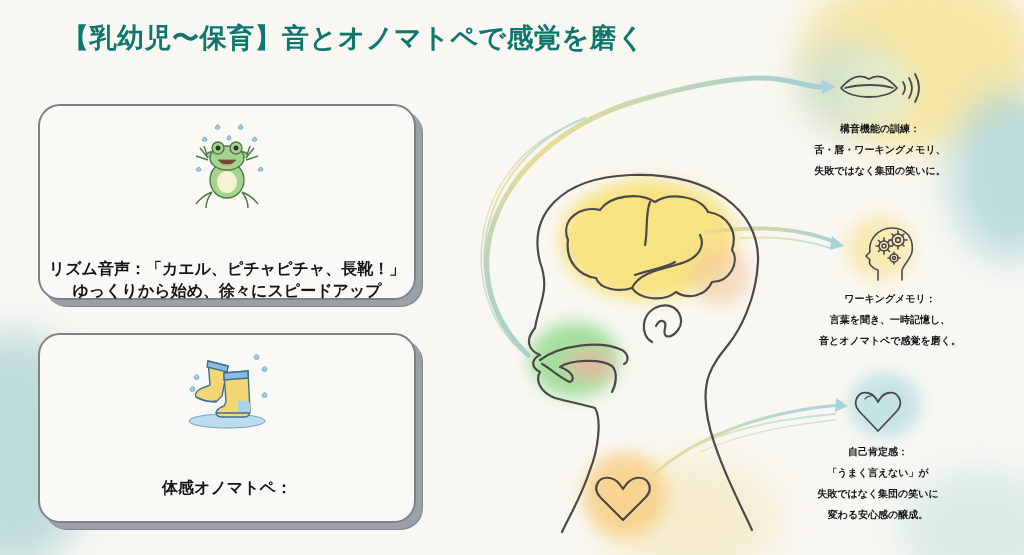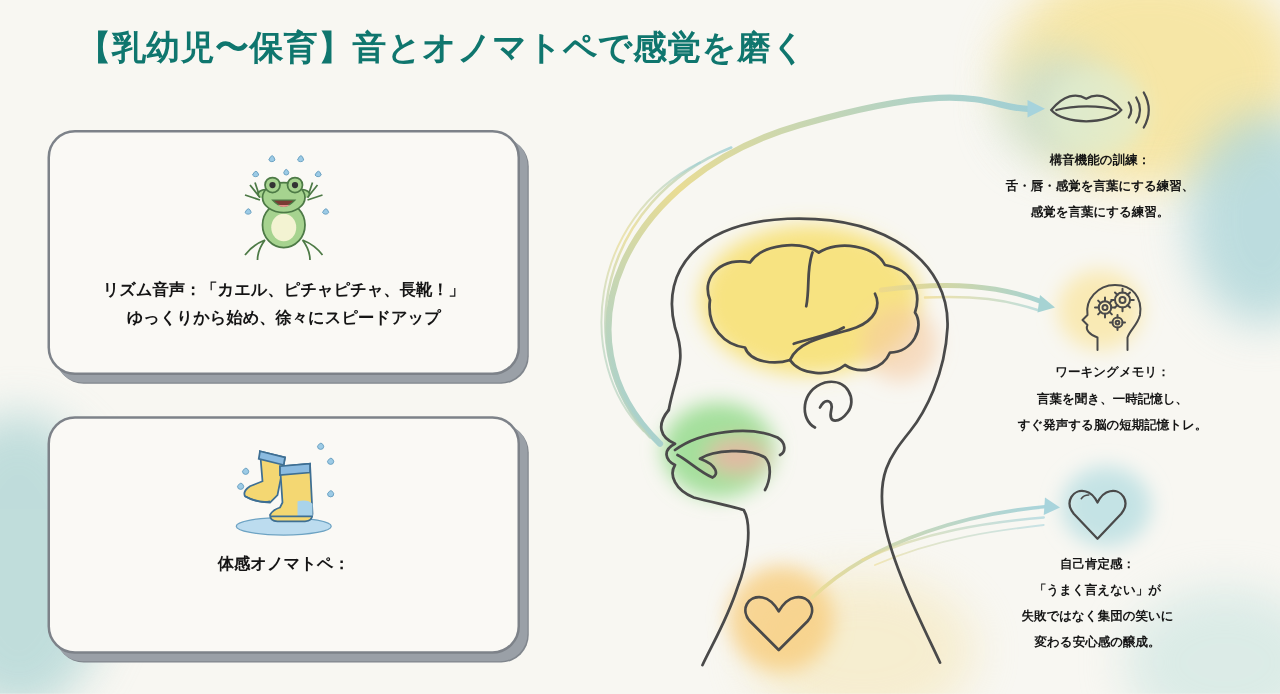--- a/index.html
+++ b/index.html
@@ -18,21 +18,21 @@
   .card {
     position: absolute;
     background: #faf9f5;
     border: 2.5px solid #7d8289;
     border-radius: 22px;
     box-shadow: 6px 6px 0 0 #9aa0a7, 7px 7px 0 0 #80868d;
   }
   .card-illus { position: absolute; left: 50%; transform: translateX(-50%); }
   .card-text {
     position: absolute; left: 0; right: 0;
-    text-align: center; font-weight: bold; font-size: 13px; line-height: 22px; color: #151515;
+    text-align: center; font-weight: bold; font-size: 16px; line-height: 22px; color: #151515; margin-top: 36px;
   }
   .card-text div { white-space: nowrap; }
   .side-block { position: absolute; text-align: center; }
   .side-icon { position: absolute; left: 50%; transform: translateX(-50%); }
   .side-text {
     position: absolute; left: 0; right: 0; text-align: center;
     font-weight: bold; font-size: 10px; line-height: 21px; color: #151515;
   }
   .side-text div { white-space: nowrap; }
   svg { overflow: visible; }
@@ -200,22 +200,22 @@
         <path d="M6 22 C 16 10, 26 8, 34 13 C 42 8, 52 10, 62 22 C 52 34, 16 34, 6 22 Z"></path>
         <path d="M10 22 C 24 18, 46 18, 58 22"></path>
         <path d="M68 16 q4 6 0 12"></path>
         <path d="M74 12 q6 10 0 20"></path>
         <path d="M80 8 q8 14 0 28"></path>
       </g>
     </svg>
   </div>
   <div class="side-text" style="top:58px;">
     <div>構音機能の訓練：</div>
-    <div>舌・唇・感覚を言葉にする練習、</div>
-    <div>感覚を言葉にする練習。</div>
+    <div>舌・唇・ワーキングメモリ、</div>
+    <div>失敗ではなく集団の笑いに。</div>
   </div>
 </div>
 
 <div class="side-block" style="left:760px; top:218px; width:260px; height:140px;">
   <div class="side-icon" style="top:4px; width:60px; height:60px;">
     <svg width="60" height="60" viewBox="0 0 60 60">
       <g fill="none" stroke="#4a4a4a" stroke-width="1.6" stroke-linecap="round" stroke-linejoin="round">
         <path d="M18 58 L 18 48 C 12 46, 8 42, 10 38 L 6 34 L 10 30 C 8 18, 18 6, 32 6 C 46 6, 54 16, 52 30 C 50 38, 44 42, 42 48 L 42 58"></path>
         <circle cx="24" cy="24" r="5"></circle>
         <circle cx="24" cy="24" r="2"></circle>
@@ -225,21 +225,21 @@
         <path d="M38 9 v3 M38 24 v3 M29 18 h3 M44 18 h3 M32 12 l2 2 M42 22 l2 2 M32 24 l2 -2 M42 14 l2 -2"></path>
         <circle cx="34" cy="36" r="4"></circle>
         <circle cx="34" cy="36" r="1.5"></circle>
         <path d="M34 30 v2 M34 40 v2 M28 36 h2 M38 36 h2"></path>
       </g>
     </svg>
   </div>
   <div class="side-text" style="top:70px;">
     <div>ワーキングメモリ：</div>
     <div>言葉を聞き、一時記憶し、</div>
-    <div>すぐ発声する脳の短期記憶トレ。</div>
+    <div>音とオノマトペで感覚を磨く。</div>
   </div>
 </div>
 
 <div class="side-block" style="left:768px; top:385px; width:220px; height:160px;">
   <div class="side-icon" style="top:4px; width:50px; height:46px;">
     <svg width="50" height="46" viewBox="0 0 50 46">
       <path d="M25 42 L 6 22 C -2 12, 6 2, 15 4 C 20 5, 23 9, 25 13 C 27 9, 30 5, 35 4 C 44 2, 52 12, 44 22 Z" fill="none" stroke="#4a4a4a" stroke-width="1.8" stroke-linejoin="round"></path>
       <path d="M12 10 q2 -3 6 -3" fill="none" stroke="#4a4a4a" stroke-width="1.2" stroke-linecap="round"></path>
     </svg>
   </div>

